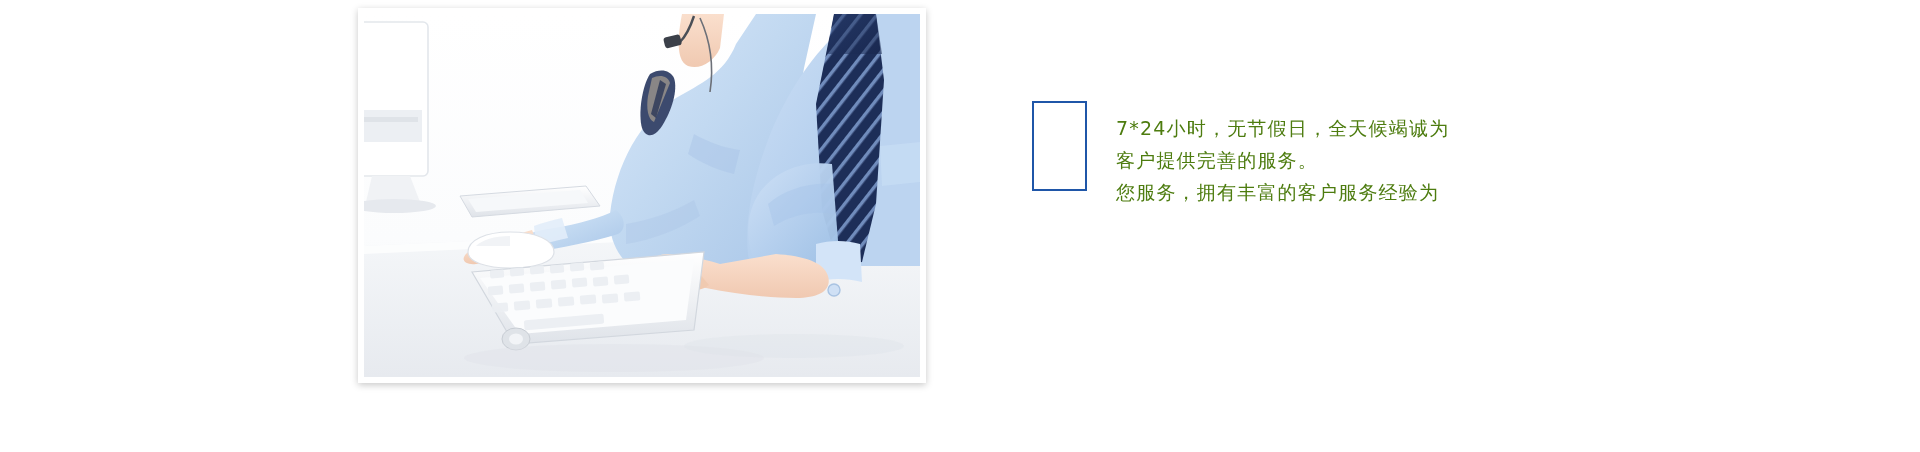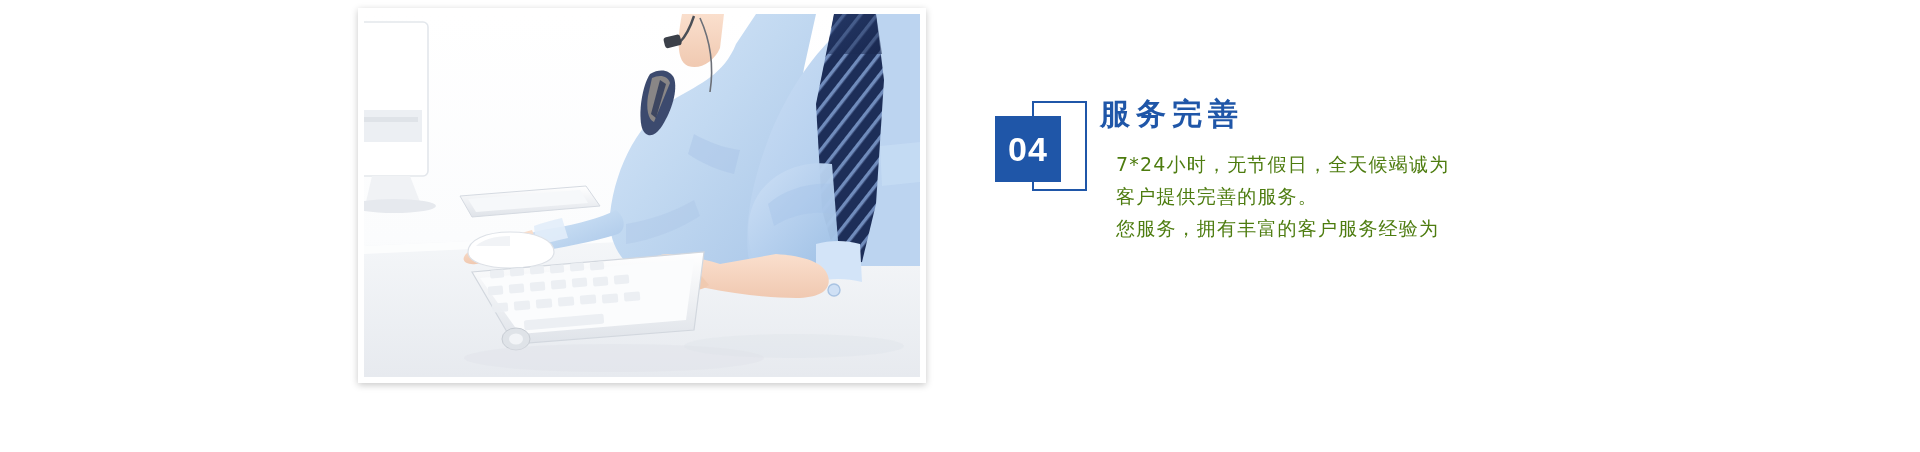--- a/index.html
+++ b/index.html
@@ -291,27 +291,23 @@
         <ellipse cx="250" cy="344" rx="150" ry="14" fill="#dfe3e9" opacity="0.45"></ellipse>
         <ellipse cx="430" cy="332" rx="110" ry="12" fill="#dde2e9" opacity="0.35"></ellipse>
       </svg>
     </div>
   </div>
 
   <div class="content">
 
     <div class="badge-group">
       <div class="badge-outline"></div>
-      <div class="badge-square">
-        <div class="badge-num">04</div>
-      </div>
     </div>
 
     <div class="text-col">
-      <h2 class="title">服务完善</h2>
       <p class="desc">
         <span class="desc-line">7*24小时，无节假日，全天候竭诚为</span>
         <span class="desc-line">客户提供完善的服务。</span>
         <span class="desc-line">您服务，拥有丰富的客户服务经验为</span>
       </p>
     </div>
 
   </div>
 </div>
 

